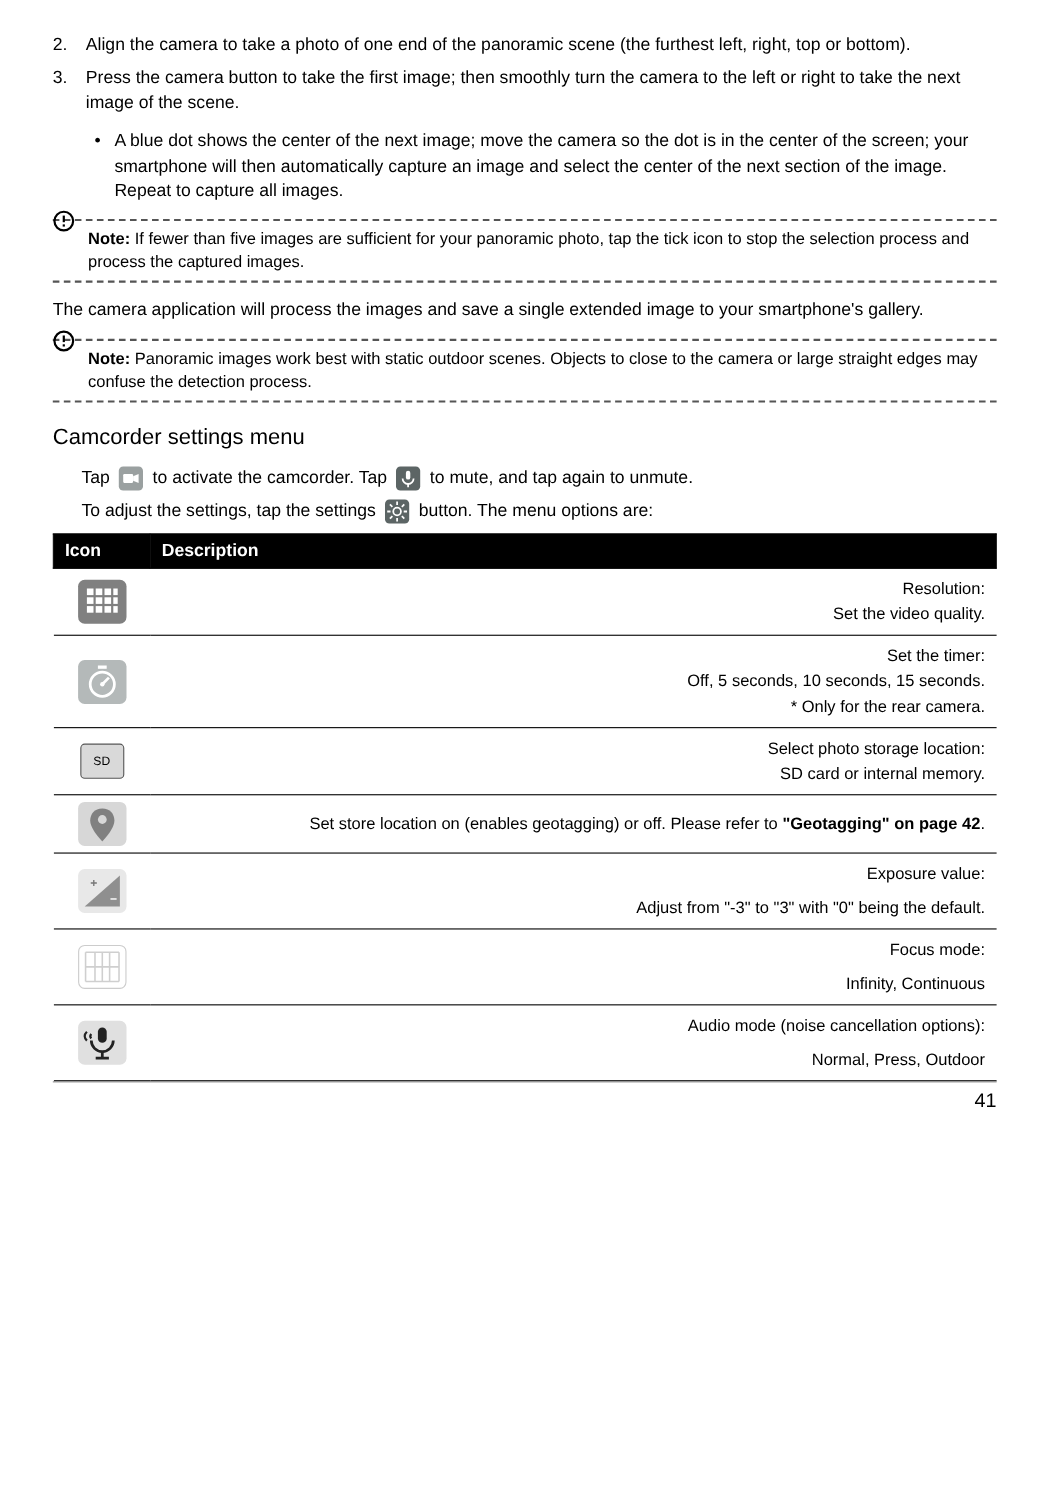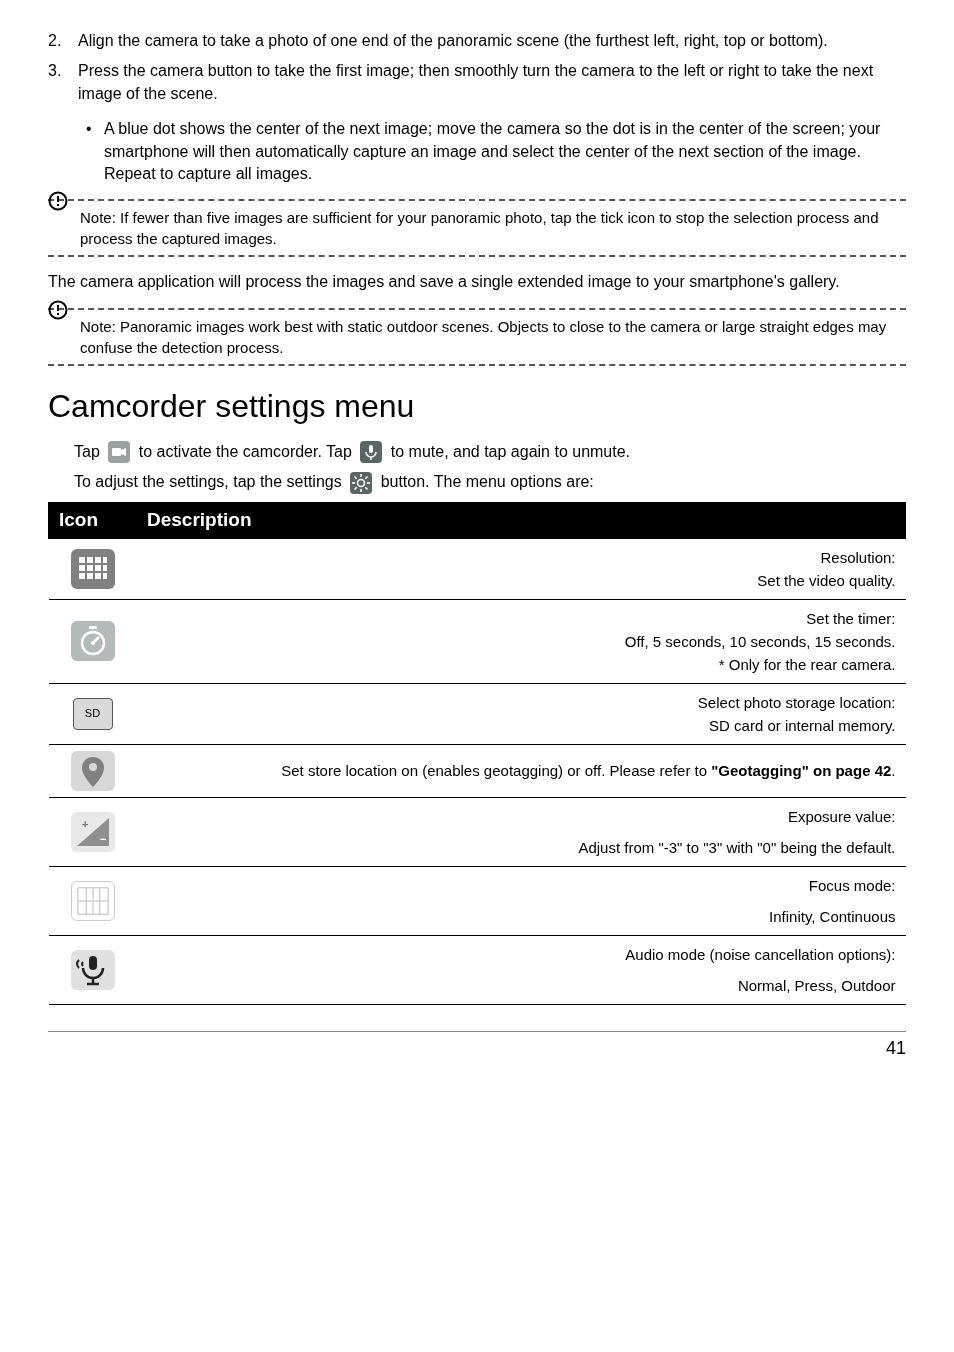--- a/index.html
+++ b/index.html
@@ -16,40 +16,40 @@
   ol.steps > li { margin-bottom: 8px; padding-left: 30px; position: relative; }
   ol.steps > li .num { position: absolute; left: 0; top: 0; }
   ul.bullets { list-style: none; padding: 0; margin-top: 4px; }
   ul.bullets > li { padding-left: 26px; position: relative; margin-bottom: 4px; margin-top: 13px; }
   ul.bullets > li::before { content: "•"; position: absolute; left: 8px; top: 0; }
 
   .note-block { margin: 14px 0 14px 0; }
   .note-border { border-top: 2px dashed #555; border-bottom: 2px dashed #555; padding: 6px 0 6px 32px; position: relative; font-size: 15px; }
   .note-icon { position: absolute; left: 0; top: -10px; display:inline-flex; }
   .note-icon svg { width: 20px; height: 20px; }
-  .note-border b { font-weight: normal; }
+  .note-border b { font-weight: bold; }
 
   .body-para { margin: 12px 0; }
 
-  h2.heading { font-size: 32px; font-weight: normal; margin: 18px 0 12px 0; }
+  h2.heading { font-size: 20px; font-weight: normal; margin: 18px 0 12px 0; }
 
   .inline-line { margin: 8px 0 8px 26px; display: block; }
   .inline-icon { display: inline-block; vertical-align: middle; width: 22px; height: 22px; border-radius: 4px; background: #777; position: relative; margin: 0 4px; }
   .inline-icon svg { width: 100%; height: 100%; }
 
   table.icon-table { width: 100%; border-collapse: collapse; margin-top: 6px; }
-  table.icon-table th { background: #000; color: #fff; text-align: left; padding: 4px 10px; font-size: 19px; border: 1px solid #000; }
+  table.icon-table th { background: #000; color: #fff; text-align: left; padding: 4px 10px; font-size: 16px; border: 1px solid #000; }
   table.icon-table th.ic { width: 88px; }
   table.icon-table td { border-top: 1px solid #000; border-bottom: 1px solid #000; padding: 6px 10px; font-size: 15px; vertical-align: middle; }
   table.icon-table td.ic { width: 88px; text-align: center; vertical-align: middle; padding: 6px 4px; }
   .cell-icon { display: inline-block; width: 44px; height: 40px; border-radius: 6px; background: #808080; position: relative; vertical-align: middle; }
   .cell-icon svg { width: 100%; height: 100%; display:block; }
   .desc p { margin: 2px 0; text-align: right; }
 
-  .page-num { text-align: right; margin-top: 26px; font-size: 18px; border-top: 1px solid #888; padding-top: 4px; }
+  .page-num { text-align: right; font-size: 18px; border-top: 1px solid #888; padding-top: 4px; }
 
   .sd-box { width: 40px; height: 32px; background: #d9d9d9; border: 1px solid #555; border-radius: 4px; display:inline-flex; align-items:center; justify-content:center; font-weight:normal; font-size:11px; color:#000; }
 </style>
 </head>
 <body>
 
 <ol class="steps">
   <li>
     <span class="num">2.</span>
     <span>Align the camera to take a photo of one end of the panoramic scene (the furthest left, right, top or bottom).</span>

